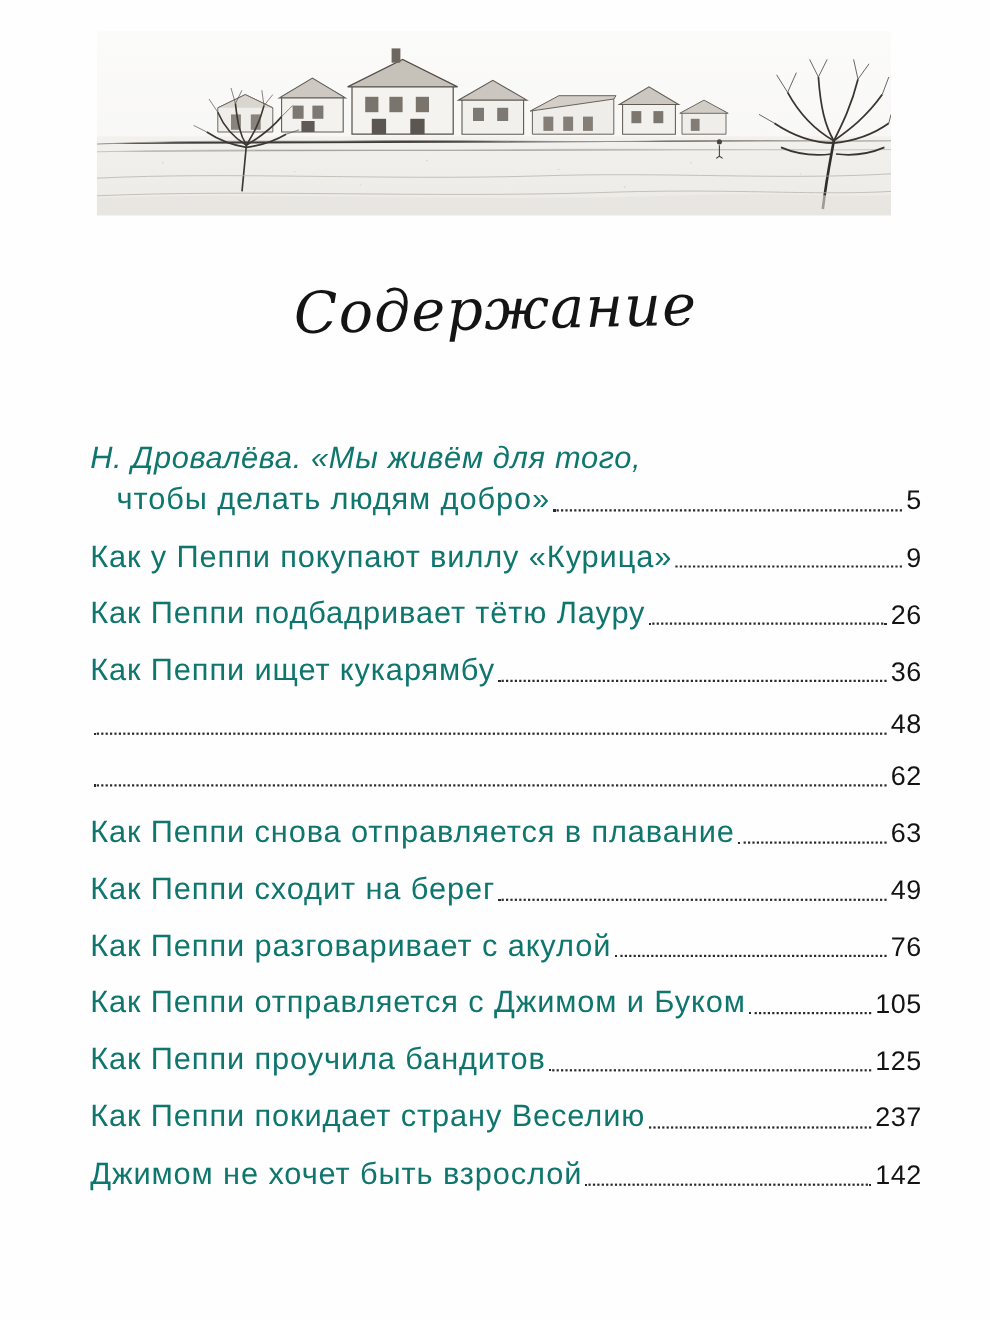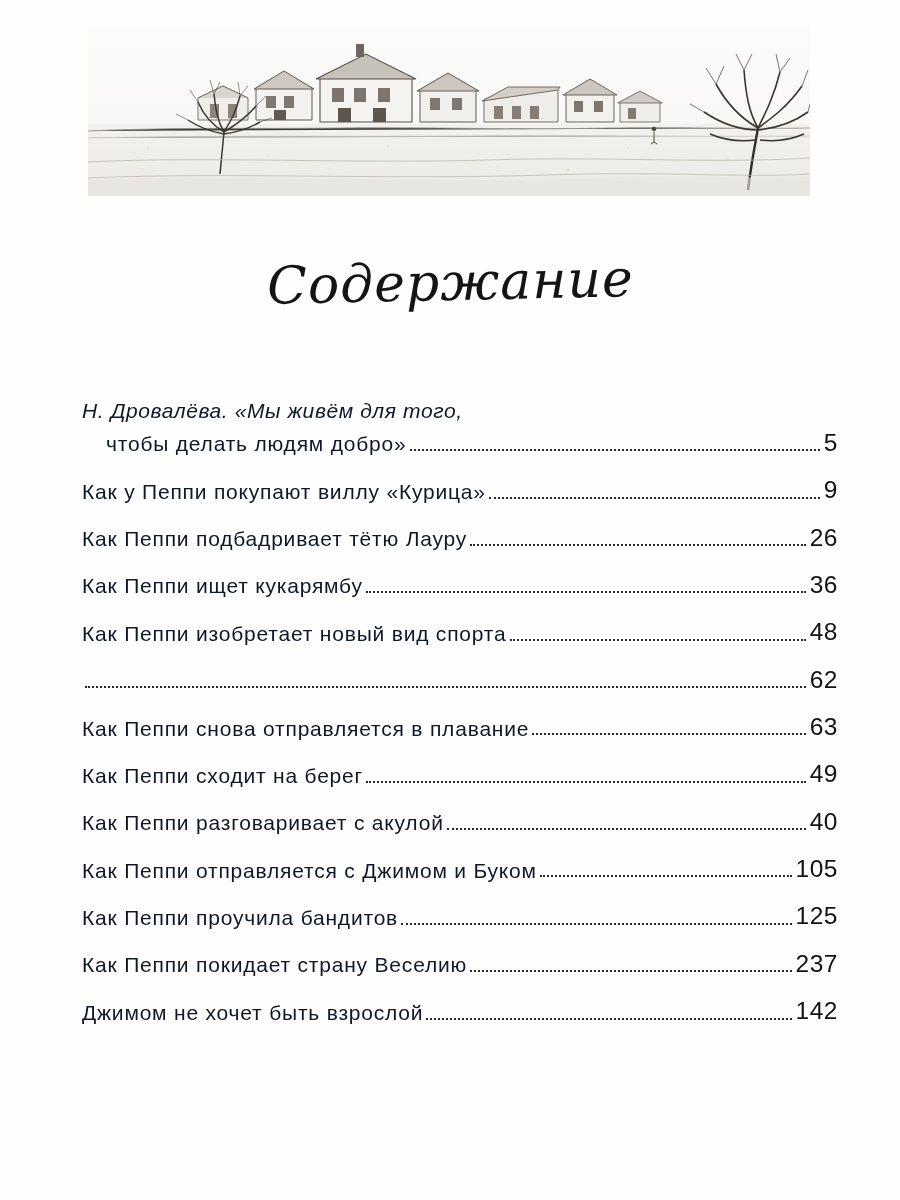--- a/index.html
+++ b/index.html
@@ -63,24 +63,24 @@
     display: block;
     margin-bottom: 16px;
     line-height: 1.28;
   }
   .toc-line {
     display: flex;
     align-items: flex-end;
     width: 100%;
   }
   .entry-text {
-    font-size: 21px;
+    font-size: 28px;
     letter-spacing: 0.8px;
     white-space: nowrap;
-    color: #0f172a;
+    color: #0f766e;
   }
   .entry-text.indent {
     padding-left: 24px;
   }
   .entry-text.italic {
     font-style: italic;
     letter-spacing: 0.6px;
   }
   .leader {
     flex: 1 1 auto;
@@ -276,21 +276,20 @@
     <div class="toc-entry">
       <div class="toc-line">
         <span class="entry-text">Как Пеппи ищет кукарямбу</span>
         <span class="leader"></span>
         <span class="page-num">36</span>
       </div>
     </div>
 
     <div class="toc-entry">
       <div class="toc-line">
-        <span class="entry-text">Как Пеппи изобретает новый вид спорта</span>
         <span class="leader"></span>
         <span class="page-num">48</span>
       </div>
     </div>
 
     <div class="toc-entry">
       <div class="toc-line">
         <span class="leader"></span>
         <span class="page-num">62</span>
       </div>
@@ -309,21 +308,21 @@
         <span class="entry-text">Как Пеппи сходит на берег</span>
         <span class="leader"></span>
         <span class="page-num">49</span>
       </div>
     </div>
 
     <div class="toc-entry">
       <div class="toc-line">
         <span class="entry-text">Как Пеппи разговаривает с акулой</span>
         <span class="leader"></span>
-        <span class="page-num">40</span>
+        <span class="page-num">76</span>
       </div>
     </div>
 
     <div class="toc-entry">
       <div class="toc-line">
         <span class="entry-text">Как Пеппи отправляется с Джимом и Буком</span>
         <span class="leader"></span>
         <span class="page-num">105</span>
       </div>
     </div>

